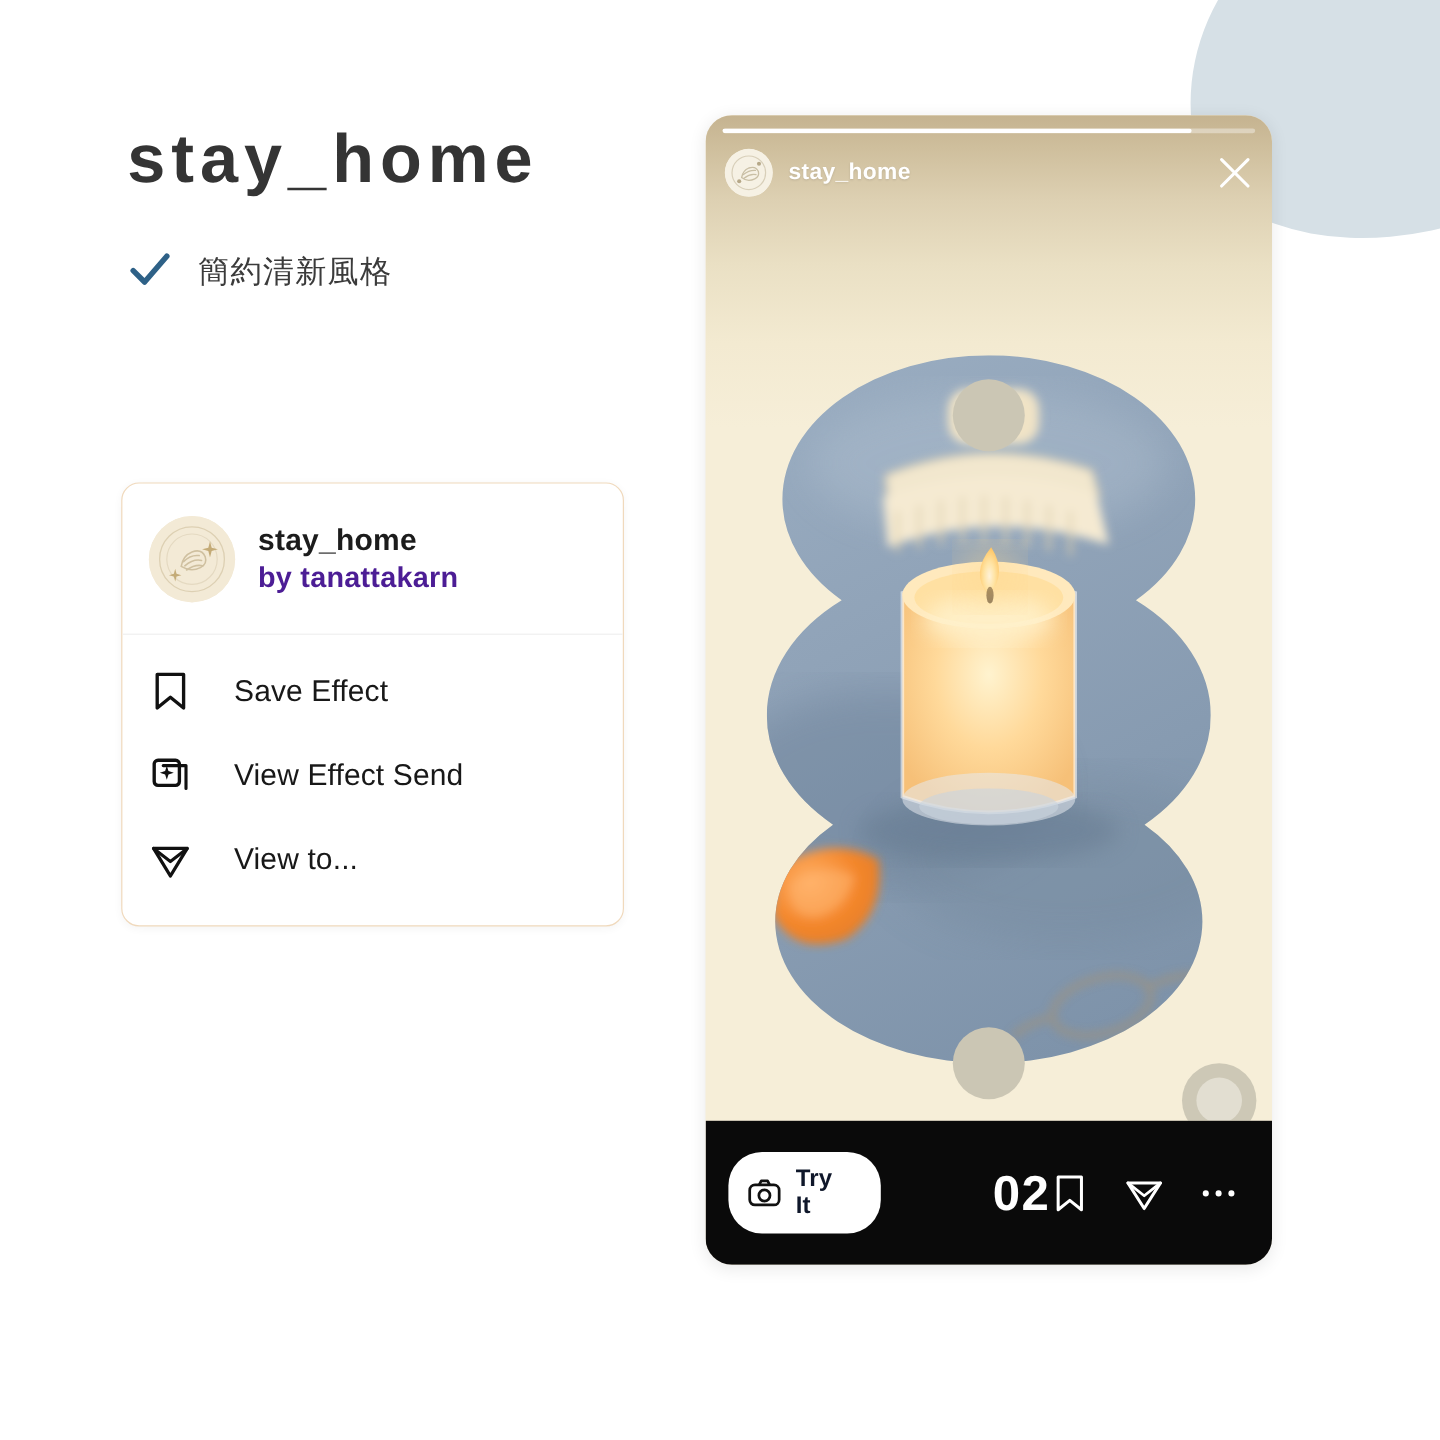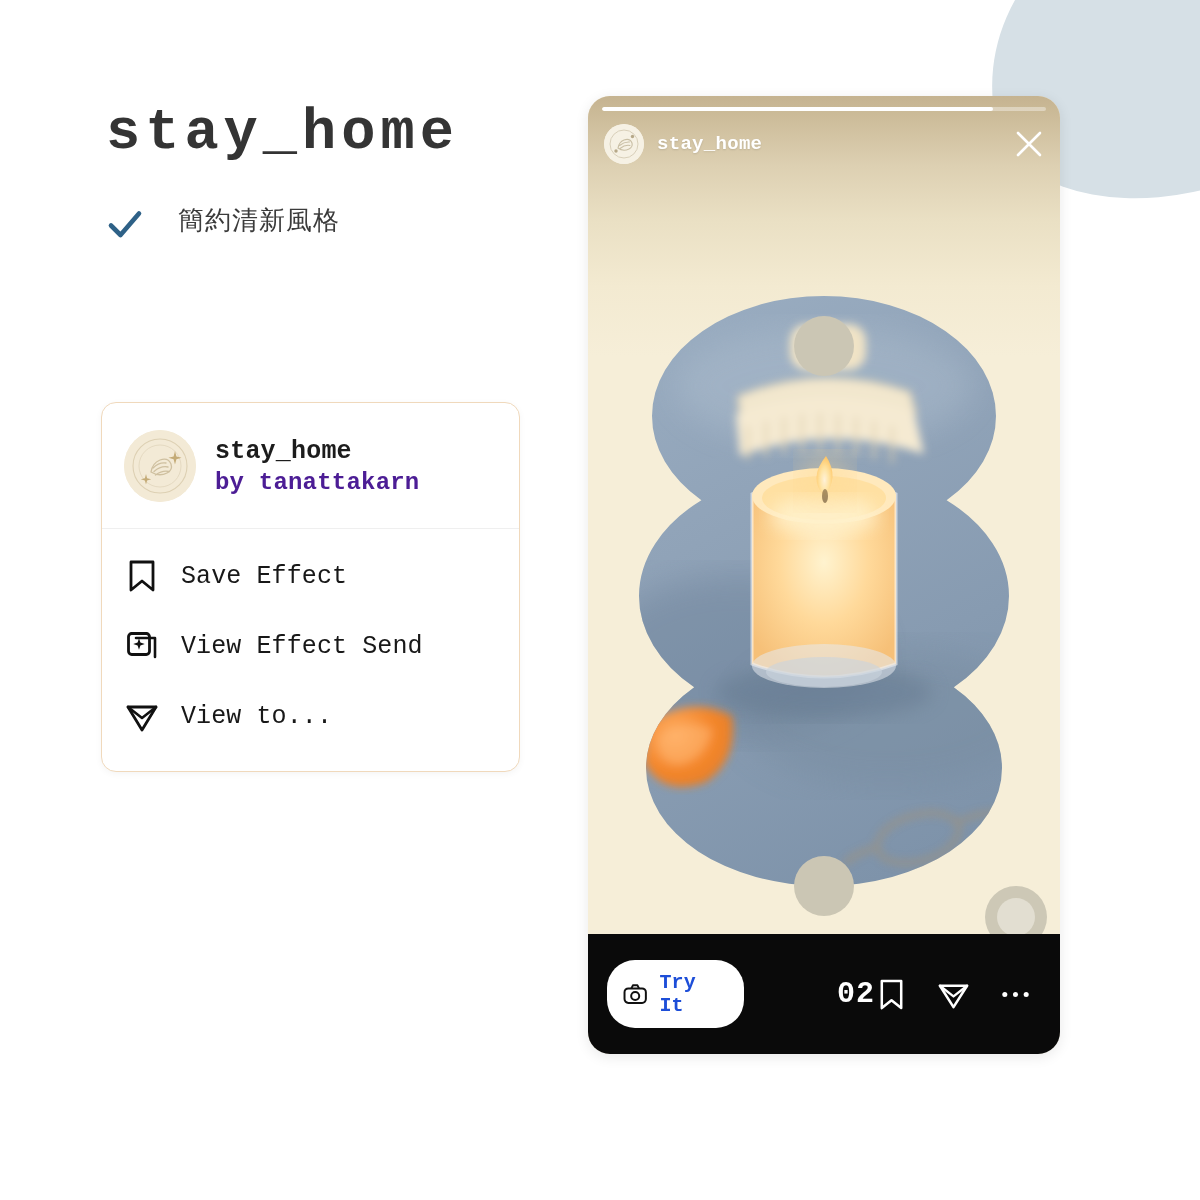--- a/index.html
+++ b/index.html
@@ -11,21 +11,20 @@
     font-family: "Liberation Sans", "DejaVu Sans", sans-serif;
     overflow: hidden;
   }
 
   #page {
     position: relative;
     width: 1200px;
     height: 1200px;
     background: #ffffff;
     overflow: hidden;
-    font-family: Liberation Mono, monospace;
   }
 
   
   .blob {
     position: absolute;
     top: -92px;
     left: 985px;
     width: 330px;
     height: 290px;
     background: #d6e0e6;
@@ -48,22 +47,22 @@
     letter-spacing: 5px;
     color: #343434;
     line-height: 1.05;
     white-space: nowrap;
   }
 
   .bullets { margin-top: 42px; }
 
   .bullet-row {
     display: flex;
-    align-items: flex-start;
-    gap: 34px;
+    align-items: flex-end;
+    gap: 21px;
     margin-bottom: 40px;
   }
 
   .check-icon { flex: 0 0 auto; width: 38px; height: 38px; display: block; }
 
   .bullet-text {
     font-size: 26px;
     color: #3b3b3b;
     letter-spacing: 1px;
     line-height: 1.3;
@@ -103,21 +102,21 @@
 
   .card-names { display: flex; flex-direction: column; gap: 3px; }
   .card-title { font-size: 25px; font-weight: 700; color: #1c1c1c; letter-spacing: .2px; }
   .card-author { font-size: 24px; font-weight: 700; color: #4c1d95; letter-spacing: .2px; }
 
   .menu { padding: 12px 0 20px 0; }
 
   .menu-item {
     display: flex;
     align-items: center;
-    gap: 21px;
+    gap: 35px;
     padding: 17px 22px;
   }
   .menu-icon { flex: 0 0 auto; width: 36px; height: 36px; display: block; }
   .menu-label { font-size: 25px; color: #181818; letter-spacing: .1px; }
 
   
   .phone {
     position: absolute;
     left: 588px;
     top: 96px;
@@ -201,24 +200,24 @@
   }
   .try-pill {
     display: flex;
     align-items: center;
     gap: 12px;
     background: #ffffff;
     border-radius: 28px;
     padding: 11px 27px 11px 16px;
   }
   .cam-icon { width: 31px; height: 31px; display: block; }
-  .try-label { font-size: 20px; font-weight: 700; color: #1d4ed8; letter-spacing: .2px; }
+  .try-label { font-size: 20px; font-weight: 700; color: #0f172a; letter-spacing: .2px; }
 
   .story-count {
-    font-size: 30px;
+    font-size: 41px;
     font-weight: 700;
     color: #ffffff;
     letter-spacing: 1px;
     margin-left: 93px;
   }
 
   .bar-actions {
     margin-left: auto;
     display: flex;
     align-items: center;

